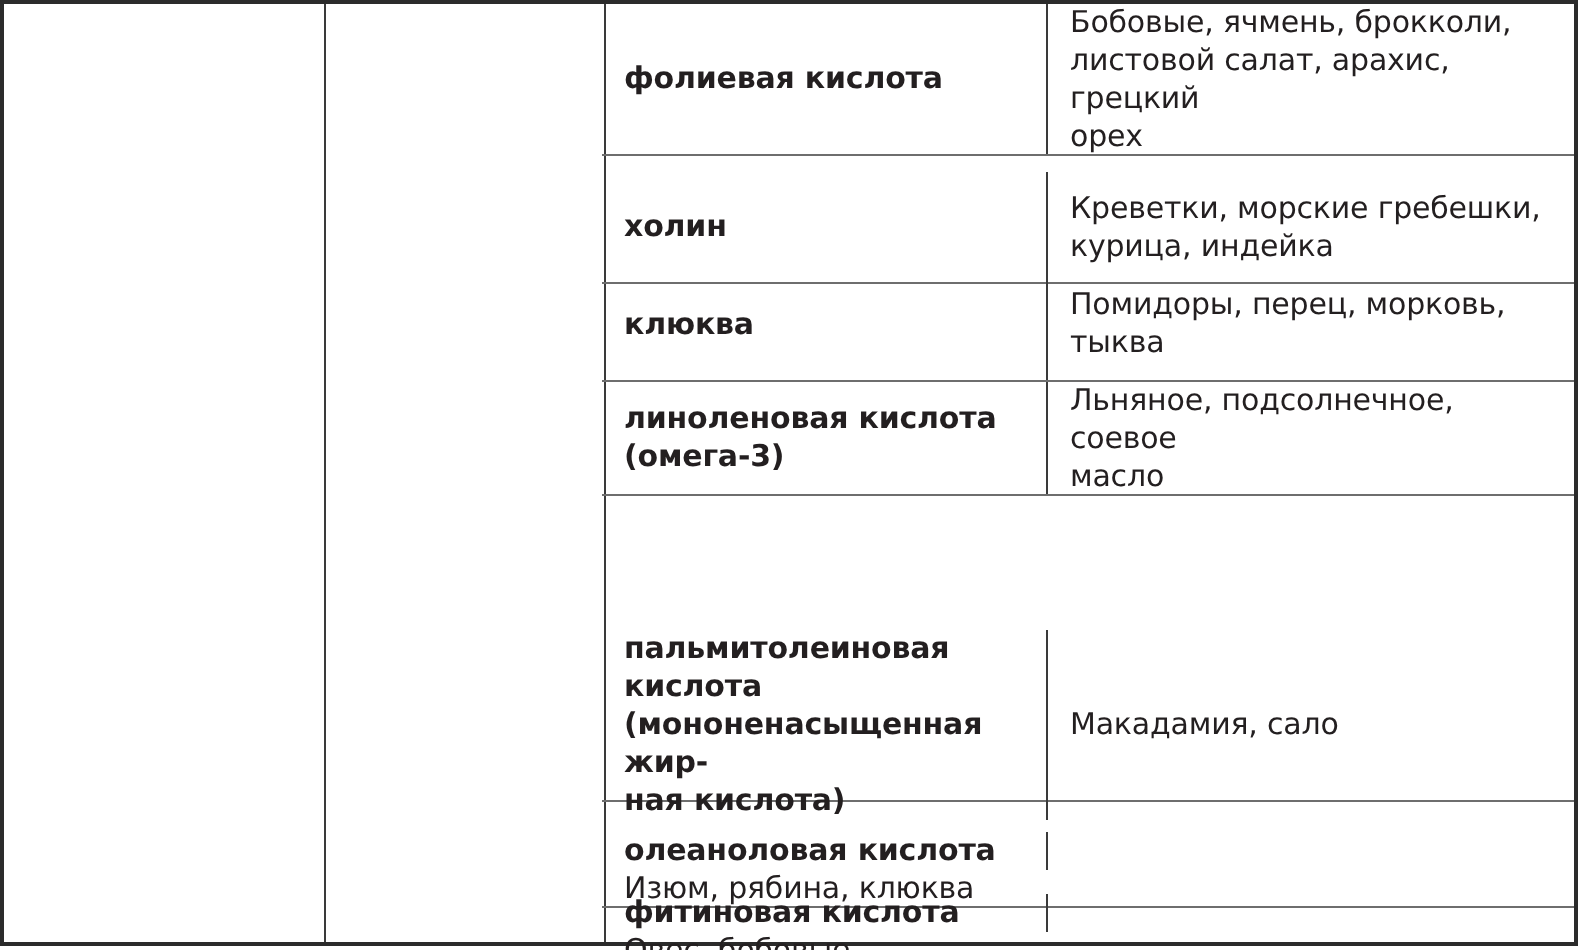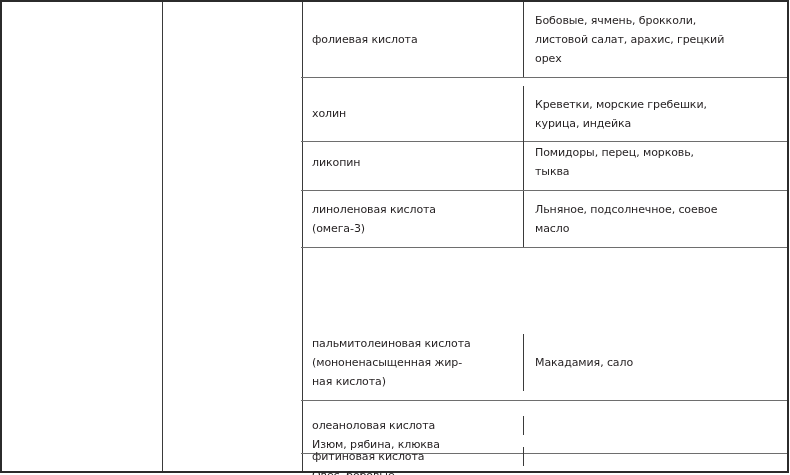--- a/index.html
+++ b/index.html
@@ -48,29 +48,30 @@
       width: 486px;
       display: flex;
       border-bottom: 1px solid #6e6e6e;
       box-sizing: border-box;
     }
     .row.last { border-bottom: none; }
     .cell {
       display: flex;
       align-items: center;
       box-sizing: border-box;
-      font-size: 11px;
+      font-size: 15px;
       line-height: 19px;
       padding-left: 11px;
       padding-right: 6px;
       letter-spacing: -0.1px;
     }
     .cell.name {
       width: 223px;
       border-right: 1.5px solid #3a3a3a;
+      font-weight: bold;
     }
     .cell.source {
       width: 263px;
       padding-left: 11px;
     }
     .cell span { display: block; white-space: pre-line; }
   </style>
 </head>
 <body>
 
@@ -93,21 +94,21 @@
       <div class="cell name">
           <span>холин</span>
         </div>
       <div class="cell source">
           <span>Креветки, морские гребешки,
 курица, индейка</span>
         </div>
     </div>
     <div class="row" style="top:132px;height:57px;">
       <div class="cell name">
-          <span>ликопин</span>
+          <span>клюква</span>
         </div>
       <div class="cell source">
           <span>Помидоры, перец, морковь,
 тыква</span>
         </div>
     </div>
     <div class="row" style="top:189px;height:57px;">
       <div class="cell name">
           <span>линоленовая кислота
 (омега-3)</span>

